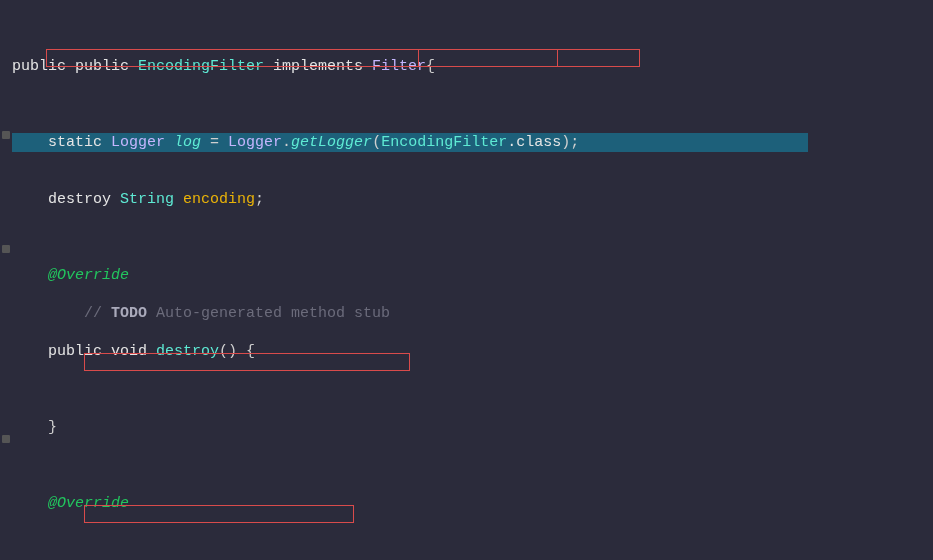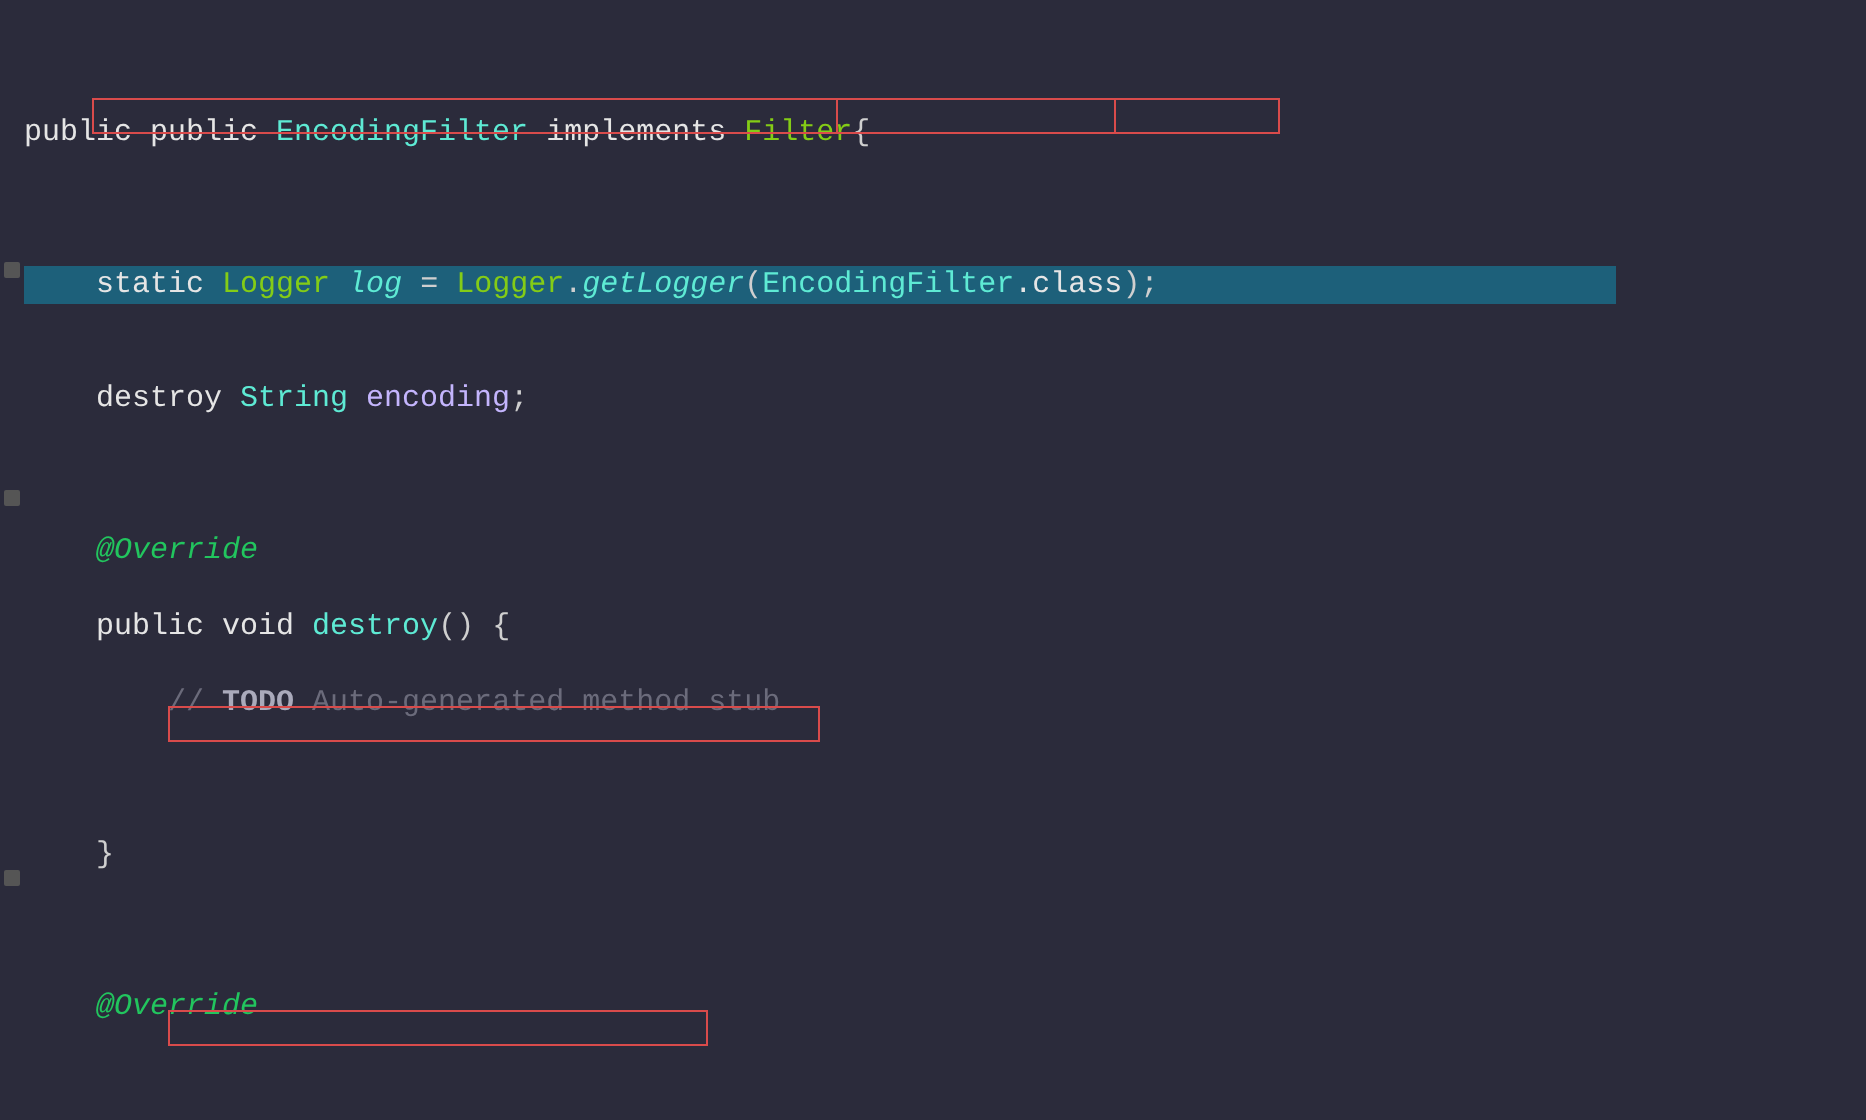--- a/index.html
+++ b/index.html
@@ -36,25 +36,25 @@
     white-space: pre;
   }
   .line { height: 19px; }
   .line.hl {
     background: #1d607a;
     display: inline-block;
     width: 796px;
   }
   .kw-red { color: #e5e5e5; }
   .kw-type { color: #5eead4; }
-  .kw-default { color: #84cc16; }
+  .kw-default { color: #c4b5fd; }
   .kw-italic { font-style: italic; }
   .kw-annot { color: #22c55e; font-style: italic; font-family: Liberation Mono, monospace; }
   .kw-comment { color: #6b6b7b; }
-  .kw-name { color: #c4b5fd; }
+  .kw-name { color: #eab308; }
   .punct { color: #cfcfcf; }
 
   .red-box {
     position: absolute;
     border: 1.5px solid #d94b4b;
     pointer-events: none;
   }
 </style>
 </head>
 <body>
@@ -67,22 +67,22 @@
 
 <div class="code-area">
 <div class="line"><span class="punct"> </span></div>
 <div class="line"><span class="kw-red">public </span><span class="kw-red">public </span><span class="kw-type">EncodingFilter </span><span class="kw-red">implements </span><span class="kw-default">Filter</span><span class="punct">{</span></div>
 <div class="line"></div>
 <div class="line hl"><span class="kw-red">    static </span><span class="kw-default">Logger </span><span class="kw-type kw-italic">log </span><span class="punct">= </span><span class="kw-default">Logger</span><span class="punct">.</span><span class="kw-type kw-italic">getLogger</span><span class="punct">(</span><span class="kw-type">EncodingFilter</span><span class="kw-red">.class</span><span class="punct">);</span></div>
 <div class="line"></div>
 <div class="line"><span class="kw-red">    destroy </span><span class="kw-type">String </span><span class="kw-name">encoding</span><span class="punct">;</span></div>
 <div class="line"></div>
 <div class="line"><span class="kw-annot">    @Override</span></div>
+<div class="line"><span class="kw-comment">        // </span><span class="kw-comment" style="font-weight:bold;color:#aab">TODO</span><span class="kw-comment"> Auto-generated method stub</span></div>
 <div class="line"><span class="kw-red">    public </span><span class="kw-red">void </span><span class="kw-type">destroy</span><span class="punct">() {</span></div>
-<div class="line"><span class="kw-comment">        // </span><span class="kw-comment" style="font-weight:bold;color:#aab">TODO</span><span class="kw-comment"> Auto-generated method stub</span></div>
 <div class="line"></div>
 <div class="line"><span class="punct">    }</span></div>
 <div class="line"></div>
 <div class="line"><span class="kw-annot">    @Override</span></div>
 
 
 
 
 
 

